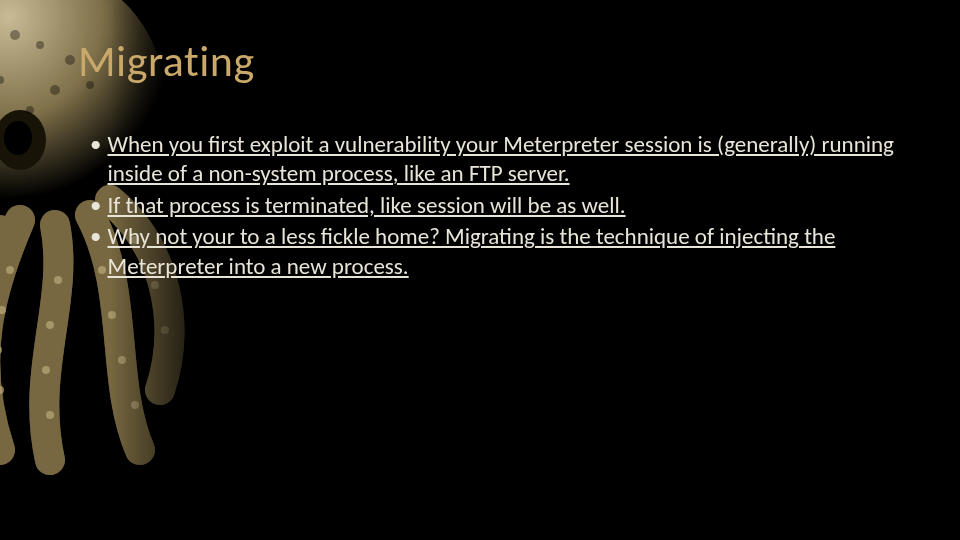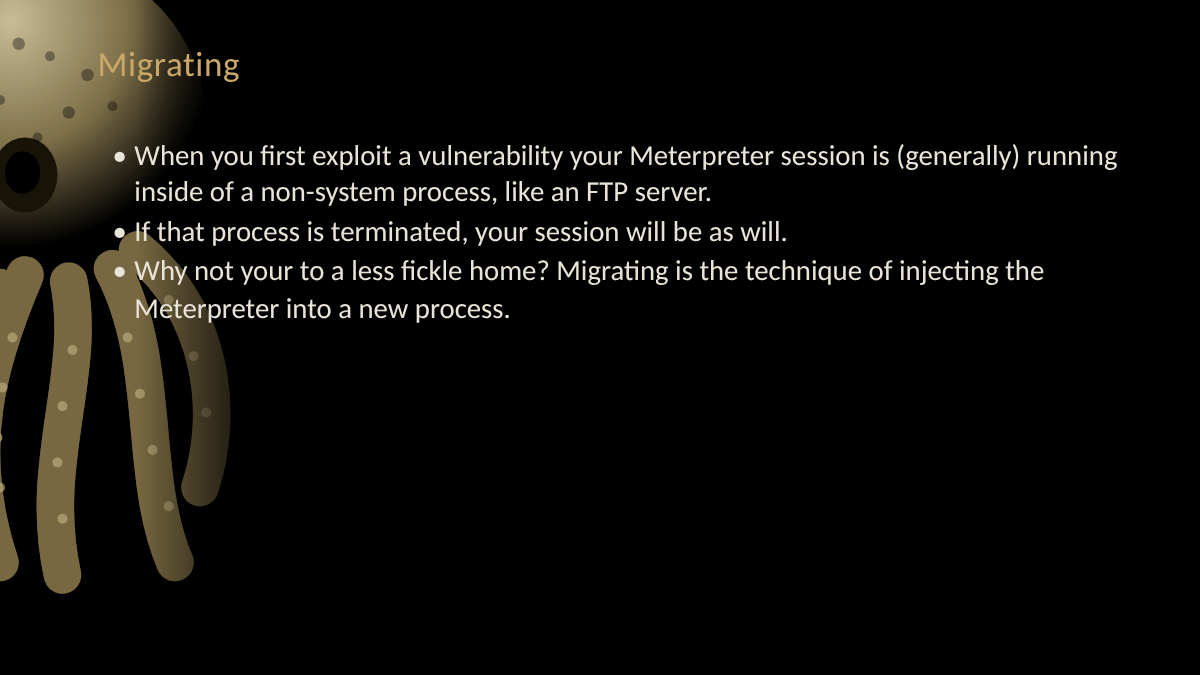--- a/index.html
+++ b/index.html
@@ -23,21 +23,21 @@
   }
   .content {
     position: relative;
     z-index: 1;
     padding: 34px 40px 0 78px;
     box-sizing: border-box;
     width: 100%;
     height: 100%;
   }
   .title {
-    font-size: 28px;
+    font-size: 44px;
     font-weight: 400;
     color: #c9a86a;
     margin: 0 0 42px 0;
     letter-spacing: 0.5px;
   }
   .bullets {
     color: #e9e4d8;
     font-size: 23px;
     line-height: 1.28;
     padding-left: 12px;
@@ -48,20 +48,21 @@
   .bullet-row {
     display: flex;
     align-items: flex-start;
   }
   .dot {
     flex: 0 0 auto;
     margin-right: 6px;
   }
   .bullet-text {
     flex: 1 1 auto;
+    text-decoration: underline;
   }
 </style>
 </head>
 <body>
 
 <svg class="bg-art" viewBox="0 0 260 560" preserveAspectRatio="xMinYMin slice">
   <defs>
     <radialGradient id="g1" cx="35%" cy="18%" r="70%">
       <stop offset="0%" stop-color="#d9cba2"></stop>
       <stop offset="55%" stop-color="#8a7a50"></stop>
@@ -135,21 +136,21 @@
   <div class="bullets">
     <div class="bullet">
       <div class="bullet-row">
         <span class="dot">•</span>
         <span class="bullet-text">When you first exploit a vulnerability your Meterpreter session is (generally) running inside of a non-system process, like an FTP server.</span>
       </div>
     </div>
     <div class="bullet">
       <div class="bullet-row">
         <span class="dot">•</span>
-        <span class="bullet-text">If that process is terminated, your session will be as will.</span>
+        <span class="bullet-text">If that process is terminated, like session will be as well.</span>
       </div>
     </div>
     <div class="bullet">
       <div class="bullet-row">
         <span class="dot">•</span>
         <span class="bullet-text">Why not your to a less fickle home?  Migrating is the technique of injecting the Meterpreter into a new process.</span>
       </div>
     </div>
   </div>
 </div>

